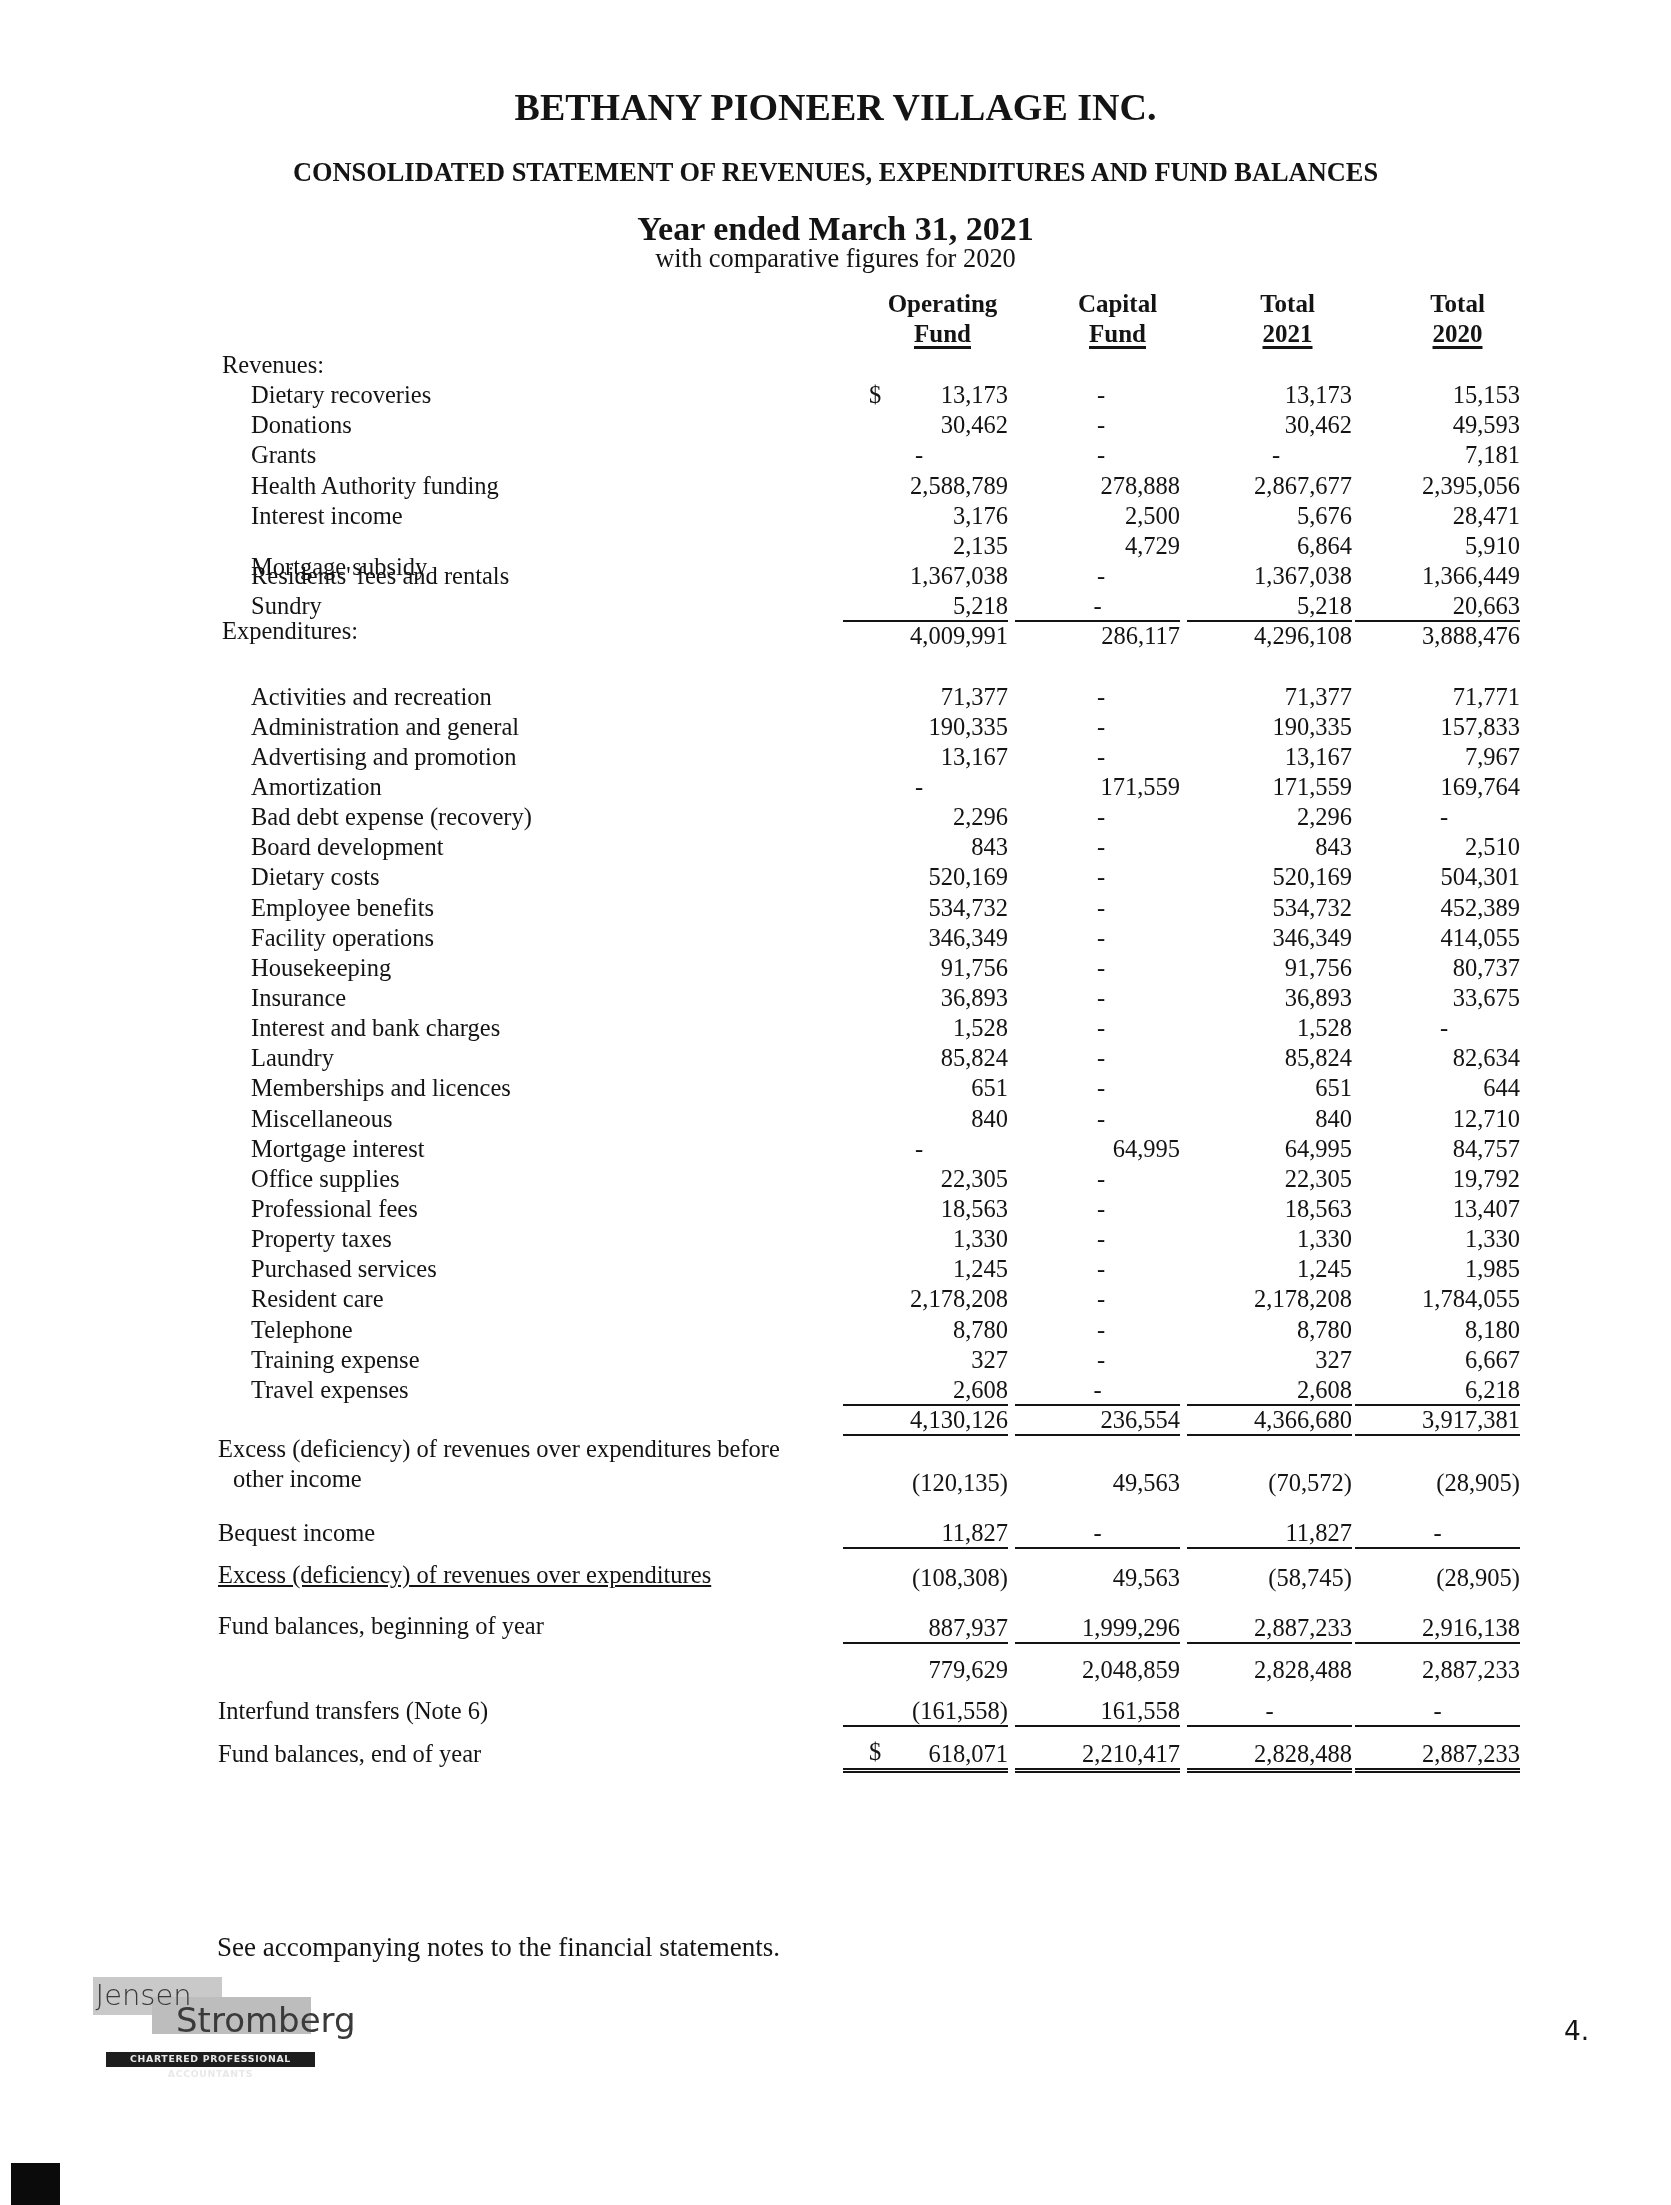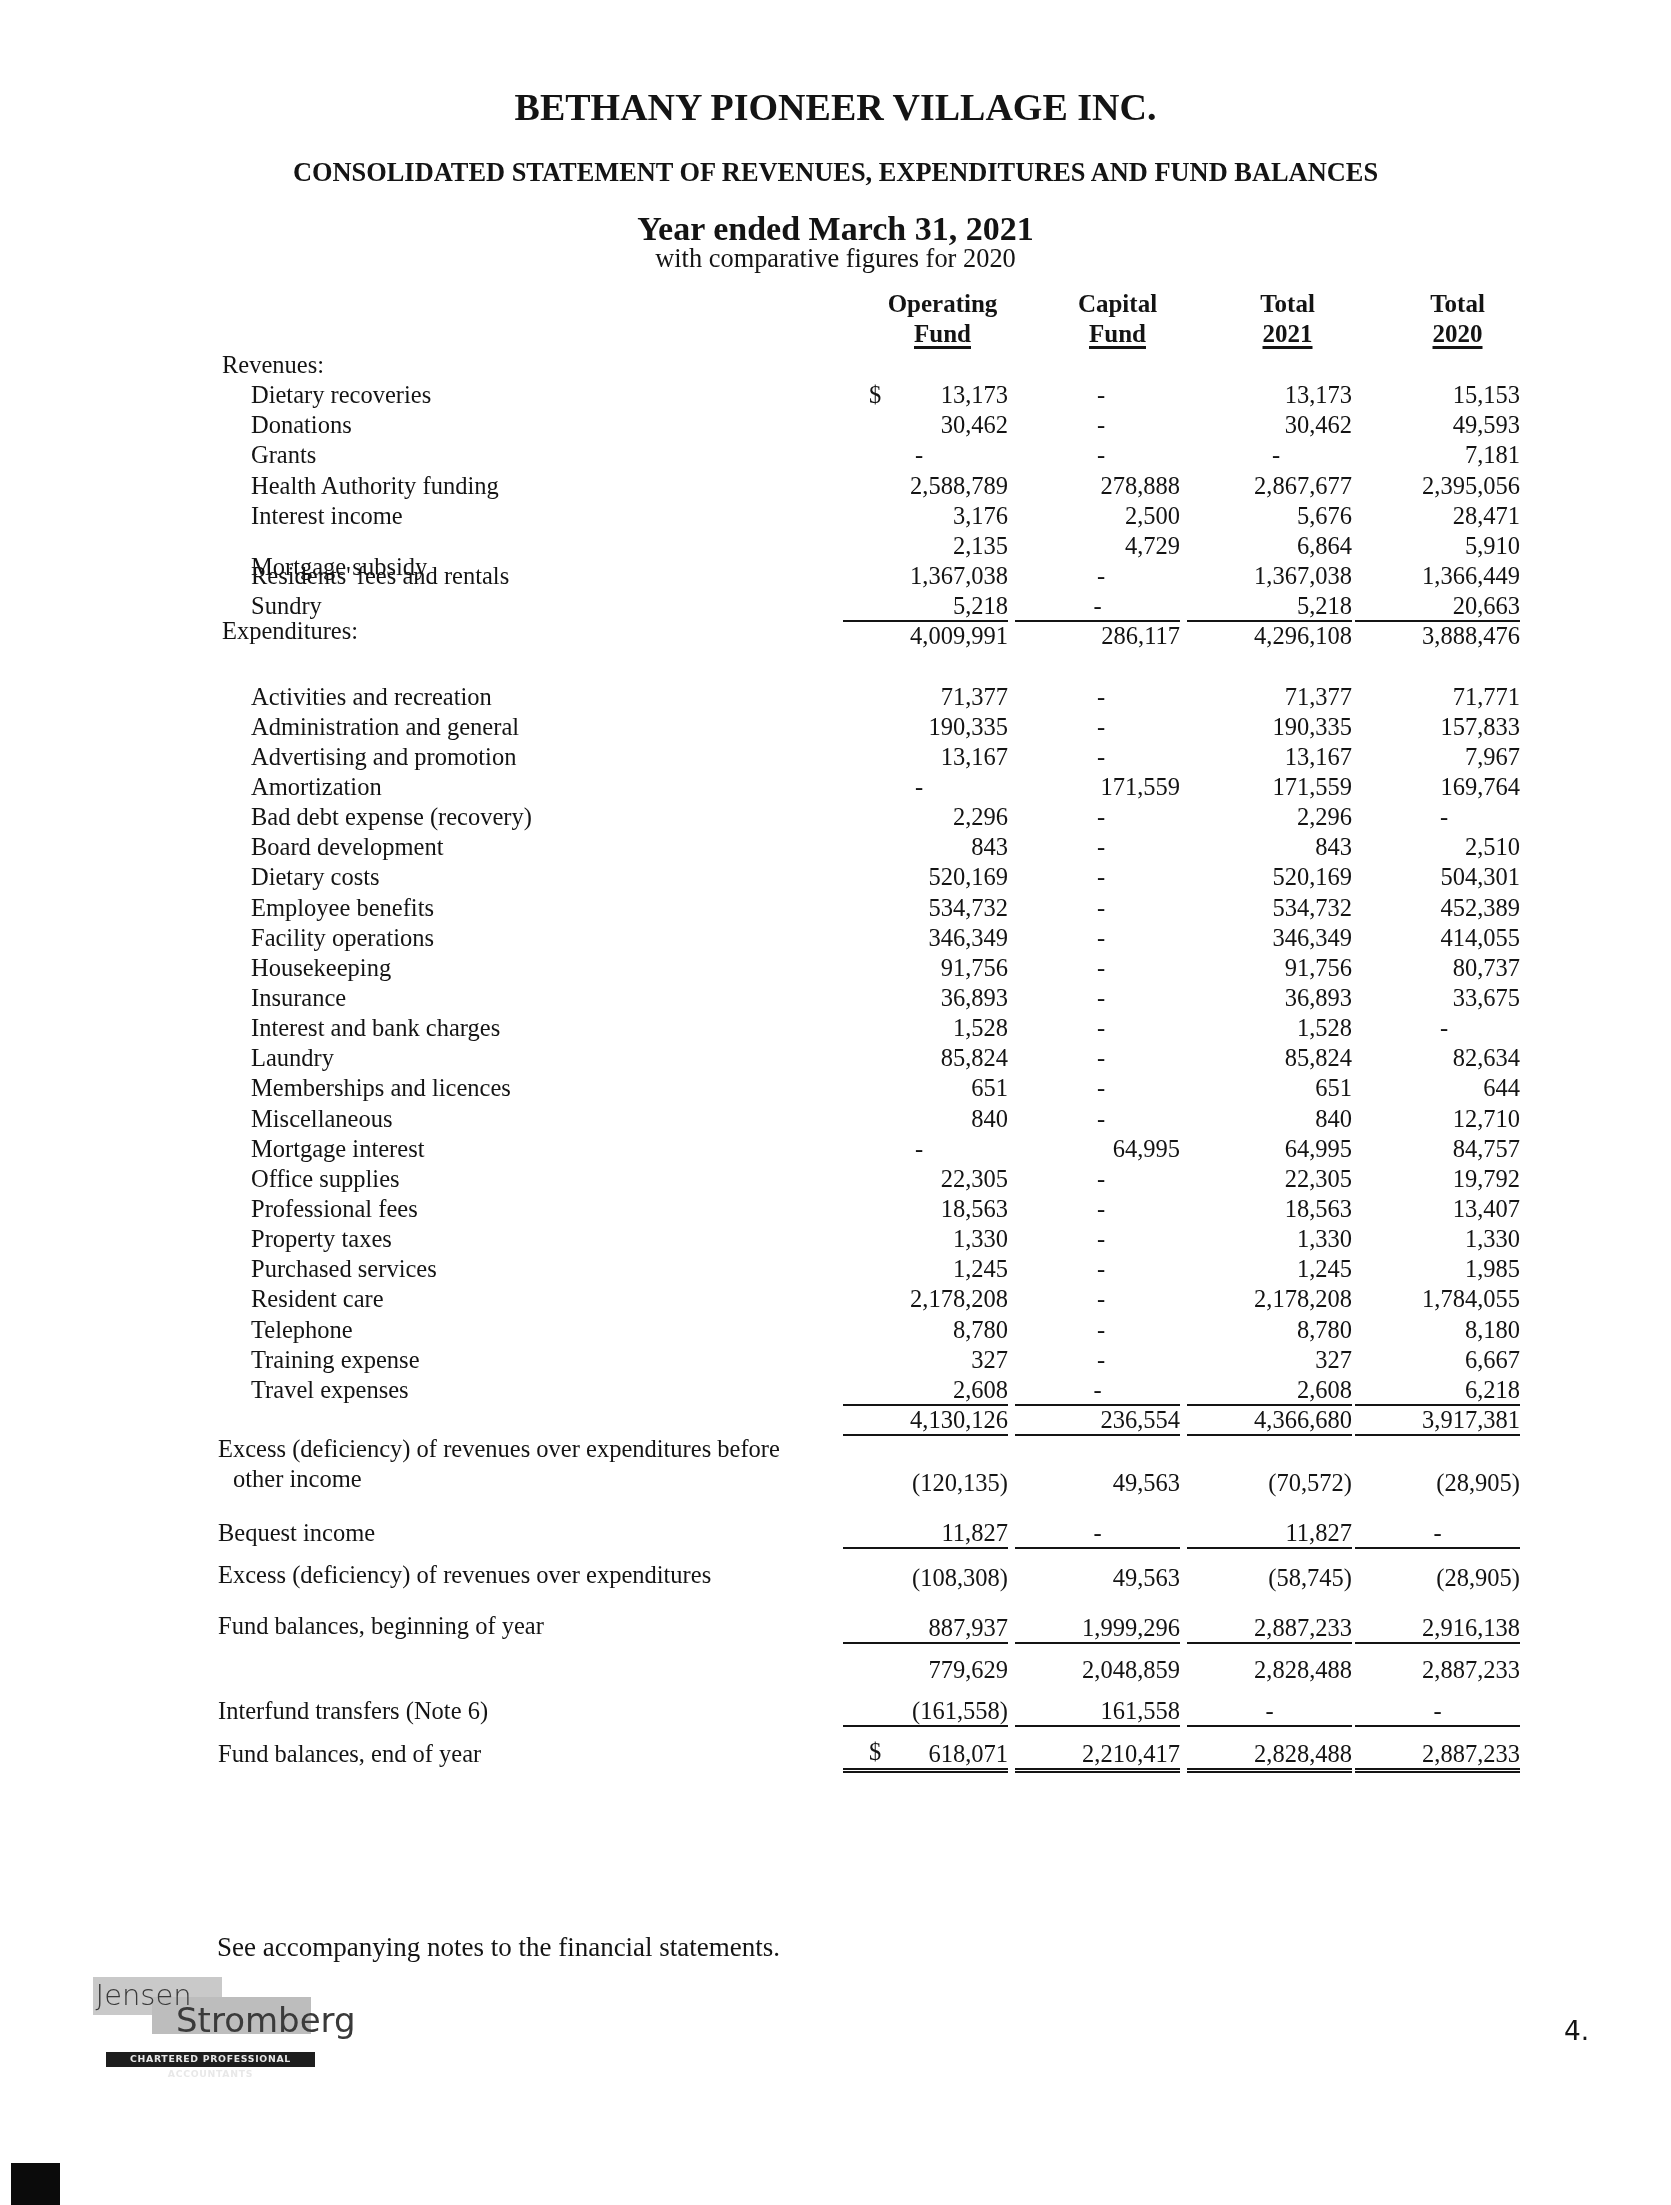--- a/index.html
+++ b/index.html
@@ -246,21 +246,21 @@
       <div class="lbl summary2" style="top: 1464px;">other income</div>
       <div class="num c0" style="top: 1468px;">(120,135)</div>
       <div class="num c1" style="top: 1468px;">49,563</div>
       <div class="num c2" style="top: 1468px;">(70,572)</div>
       <div class="num c3" style="top: 1468px;">(28,905)</div>
       <div class="lbl summary" style="top: 1518px;">Bequest income</div>
       <div class="num c0 ul" style="top: 1518px; height: 29px; text-align: right;">11,827</div>
       <div class="num c1 ul" style="top: 1518px; height: 29px; text-align: center;">-</div>
       <div class="num c2 ul" style="top: 1518px; height: 29px; text-align: right;">11,827</div>
       <div class="num c3 ul" style="top: 1518px; height: 29px; text-align: center;">-</div>
-      <div class="lbl summary" style="top: 1560px;">Excess (deficiency) of revenues over expenditures</div>
+      <div class="lbl summary" style="top: 1560px; text-decoration: underline;">Excess (deficiency) of revenues over expenditures</div>
       <div class="num c0" style="top: 1563px;">(108,308)</div>
       <div class="num c1" style="top: 1563px;">49,563</div>
       <div class="num c2" style="top: 1563px;">(58,745)</div>
       <div class="num c3" style="top: 1563px;">(28,905)</div>
       <div class="lbl summary" style="top: 1611px;">Fund balances, beginning of year</div>
       <div class="num c0 ul" style="top: 1613px; height: 29px; text-align: right;">887,937</div>
       <div class="num c1 ul" style="top: 1613px; height: 29px; text-align: right;">1,999,296</div>
       <div class="num c2 ul" style="top: 1613px; height: 29px; text-align: right;">2,887,233</div>
       <div class="num c3 ul" style="top: 1613px; height: 29px; text-align: right;">2,916,138</div>
       <div class="num c0" style="top: 1655px;">779,629</div>

